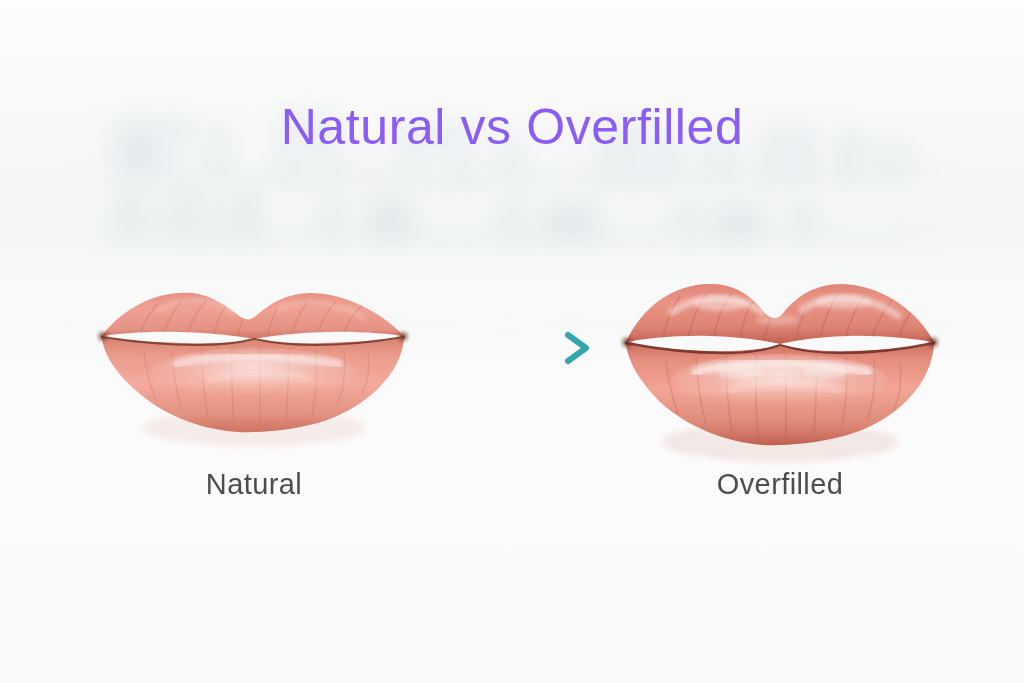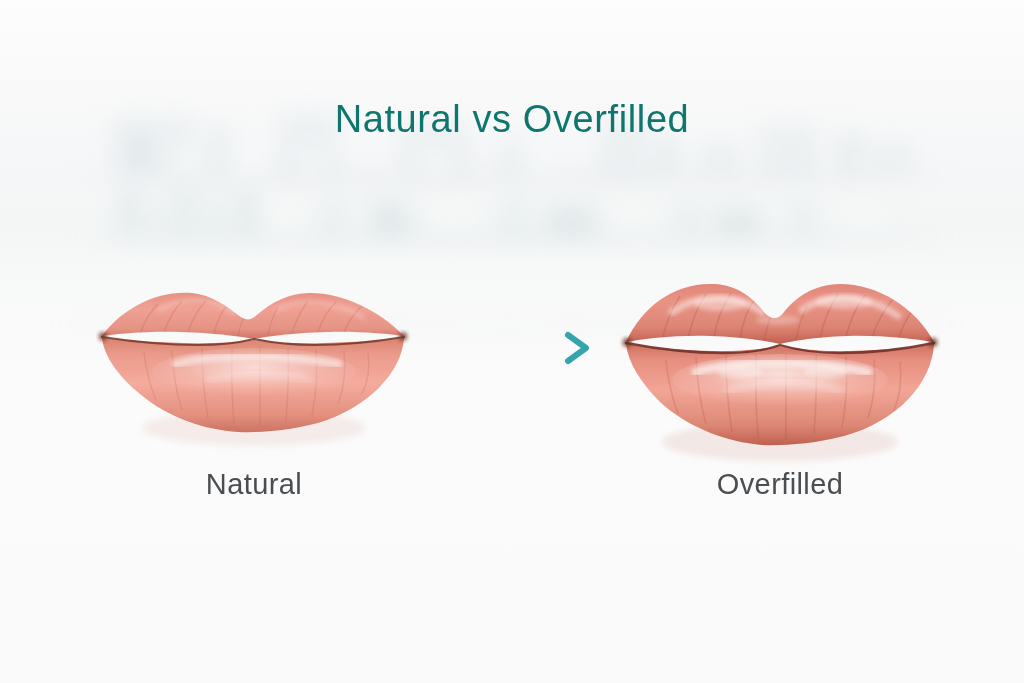--- a/index.html
+++ b/index.html
@@ -82,24 +82,24 @@
     border-radius: 2px;
   }
 
   
   .title {
     position: absolute;
     top: 98px;
     left: 0;
     right: 0;
     text-align: center;
-    font-size: 38px;
+    font-size: 50px;
     font-weight: 400;
     letter-spacing: 0.6px;
-    color: #0f766e;
+    color: #8b5cf6;
     font-family: "Liberation Sans", sans-serif;
   }
 
   
   .lips-wrap {
     position: absolute;
     top: 268px;
   }
   .lips-wrap.left  { left: 88px;  width: 332px; height: 180px; }
   .lips-wrap.right { left: 612px; width: 336px; height: 186px; }

